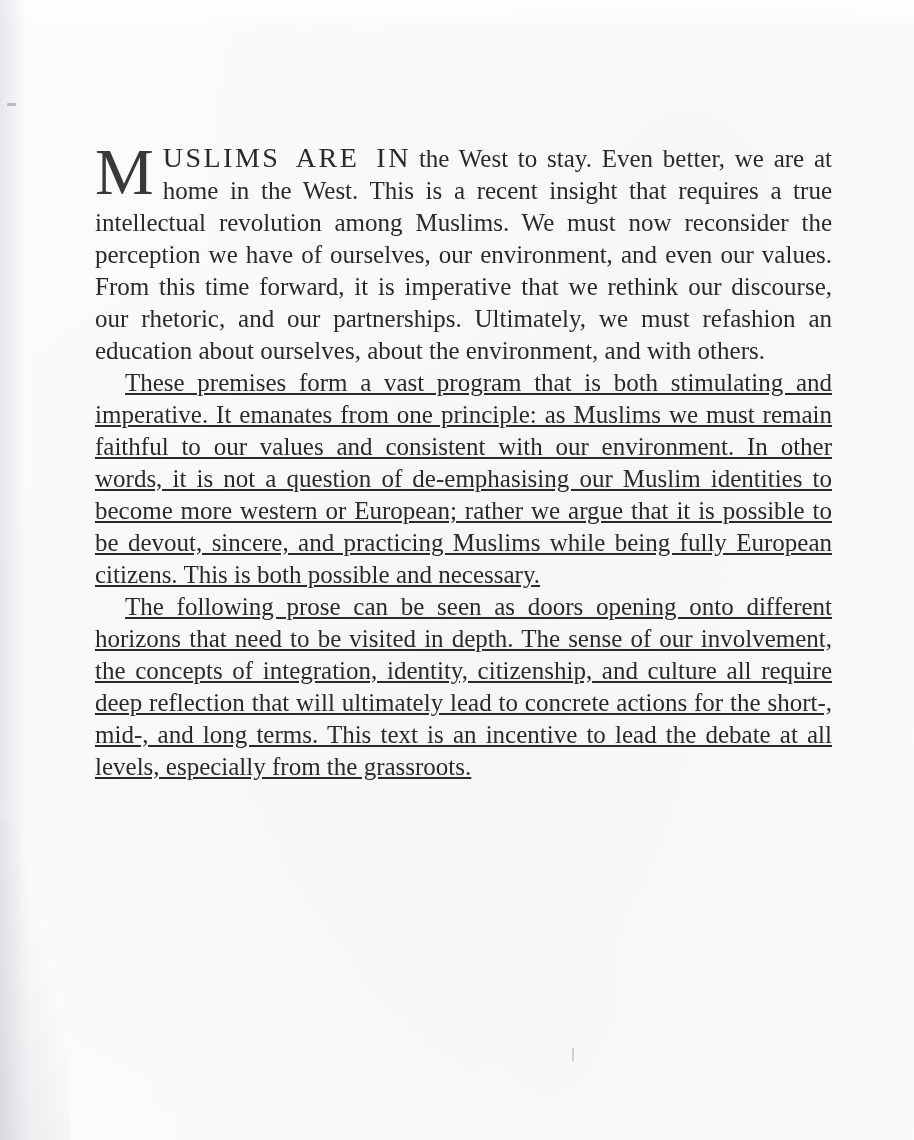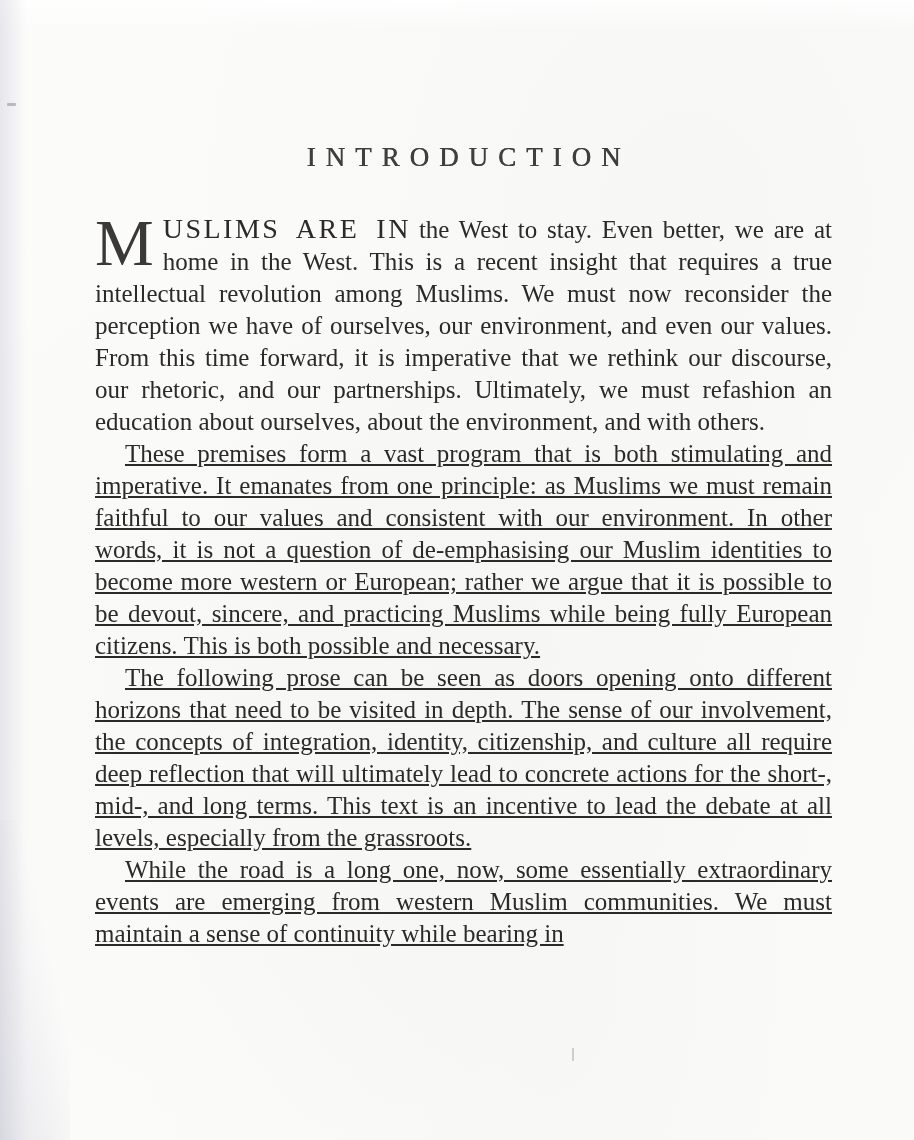--- a/index.html
+++ b/index.html
@@ -107,27 +107,25 @@
 <div class="page">
 
   <div class="edge-top"></div>
   <div class="edge-left"></div>
   <div class="edge-left-bottom"></div>
   <div class="speck-dash"></div>
   <div class="speck-line"></div>
 
   <div class="content">
 
-    <h1 class="chapter-title">INTRODUCTION</h1>
 
     <div class="body-text">
 
       <p class="para-first"><span class="dropcap">M</span><span class="opener">USLIMS ARE IN</span><span>the West to stay. Even better, we are at home in the West. This is a recent insight that requires a true intellectual revolution among Muslims. We must now reconsider the perception we have of ourselves, our environment, and even our values. From this time forward, it is imperative that we rethink our discourse, our rhetoric, and our partnerships. Ultimately, we must refashion an education about ourselves, about the environment, and with others.</span></p>
 
       <p class="indent">These premises form a vast program that is both stimulating and imperative. It emanates from one principle: as Muslims we must remain faithful to our values and consistent with our environment. In other words, it is not a question of de-emphasising our Muslim identities to become more western or European; rather we argue that it is possible to be devout, sincere, and practicing Muslims while being fully European citizens. This is both possible and necessary.</p>
 
       <p class="indent">The following prose can be seen as doors opening onto different horizons that need to be visited in depth. The sense of our involvement, the concepts of integration, identity, citizenship, and culture all require deep reflection that will ultimately lead to concrete actions for the short-, mid-, and long terms. This text is an incentive to lead the debate at all levels, especially from the grassroots.</p>
 
-      <p class="indent">While the road is a long one, now, some essentially extraordinary events are emerging from western Muslim communities. We must maintain a sense of continuity while bearing in</p>
 
     </div>
   </div>
 </div>
 
 </body></html>

